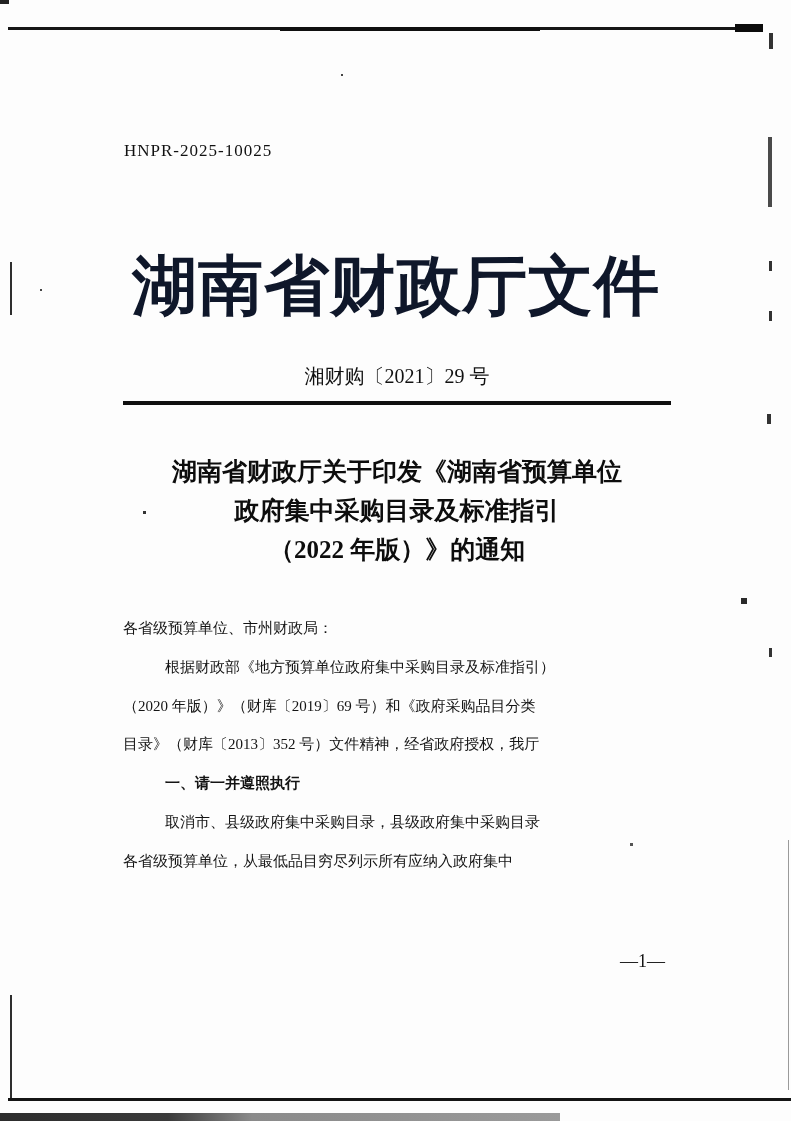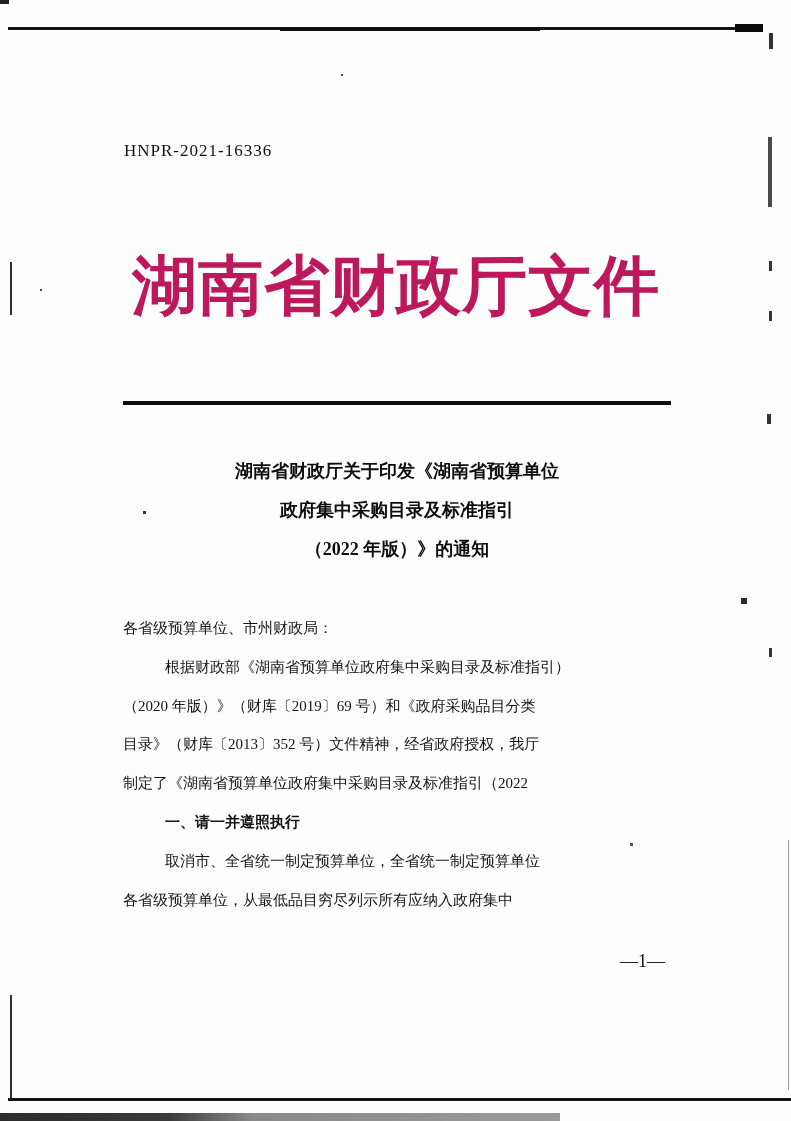--- a/index.html
+++ b/index.html
@@ -52,21 +52,21 @@
   }
   .masthead {
     position: absolute;
     left: 100px; top: 238px;
     width: 592px;
     text-align: center;
     font-size: 65px;
     font-weight: 700;
     line-height: 96px;
     letter-spacing: 1px;
-    color: #be185d;
+    color: #0f172a;
     white-space: nowrap;
   }
   .doc-number {
     position: absolute;
     left: 123px; top: 362px;
     width: 548px;
     text-align: center;
     font-size: 20px;
     line-height: 28px;
     color: #111;
@@ -76,21 +76,21 @@
     position: absolute;
     left: 123px; top: 401px;
     width: 548px; height: 4px;
     background: #0f0f0f;
   }
   .notice-title {
     position: absolute;
     left: 83px; top: 452px;
     width: 628px;
     text-align: center;
-    font-size: 18px;
+    font-size: 25px;
     font-weight: 700;
     line-height: 39px;
     color: #0d0d0d;
     white-space: nowrap;
   }
   .body-text {
     position: absolute;
     left: 123px; top: 609px;
     width: 560px;
     font-size: 15px;
@@ -128,39 +128,39 @@
   <div class="artifact a-left-line"></div>
   <div class="artifact a-left-line-bot"></div>
   <div class="artifact a-bottom-line"></div>
   <div class="artifact a-bottom-strip"></div>
   <div class="artifact a-right-thin"></div>
   <div class="artifact a-dot1"></div>
   <div class="artifact a-dot2"></div>
   <div class="artifact a-dot3"></div>
   <div class="artifact a-dot4"></div>
 
-  <div class="doc-code">HNPR-2021-16336</div>
+  <div class="doc-code">HNPR-2025-10025</div>
 
   <div class="masthead">湖南省财政厅文件</div>
 
+  <div class="doc-number">湘财购〔2021〕29 号</div>
 
   <div class="head-divider"></div>
 
   <div class="notice-title">
     <div class="title-line">湖南省财政厅关于印发《湖南省预算单位</div>
     <div class="title-line">政府集中采购目录及标准指引</div>
     <div class="title-line">（2022 年版）》的通知</div>
   </div>
 
   <div class="body-text">
     <div class="line">各省级预算单位、市州财政局：</div>
-    <div class="line indent">根据财政部《湖南省预算单位政府集中采购目录及标准指引）</div>
+    <div class="line indent">根据财政部《地方预算单位政府集中采购目录及标准指引）</div>
     <div class="line">（2020 年版）》（财库〔2019〕69 号）和《政府采购品目分类</div>
     <div class="line">目录》（财库〔2013〕352 号）文件精神，经省政府授权，我厅</div>
-    <div class="line">制定了《湖南省预算单位政府集中采购目录及标准指引（2022</div>
     <div class="line indent bold">一、请一并遵照执行</div>
-    <div class="line indent">取消市、全省统一制定预算单位，全省统一制定预算单位</div>
+    <div class="line indent">取消市、县级政府集中采购目录，县级政府集中采购目录</div>
     <div class="line">各省级预算单位，从最低品目穷尽列示所有应纳入政府集中</div>
   </div>
 
   <div class="page-number">—1—</div>
 
 </div>
 
 </body></html>

